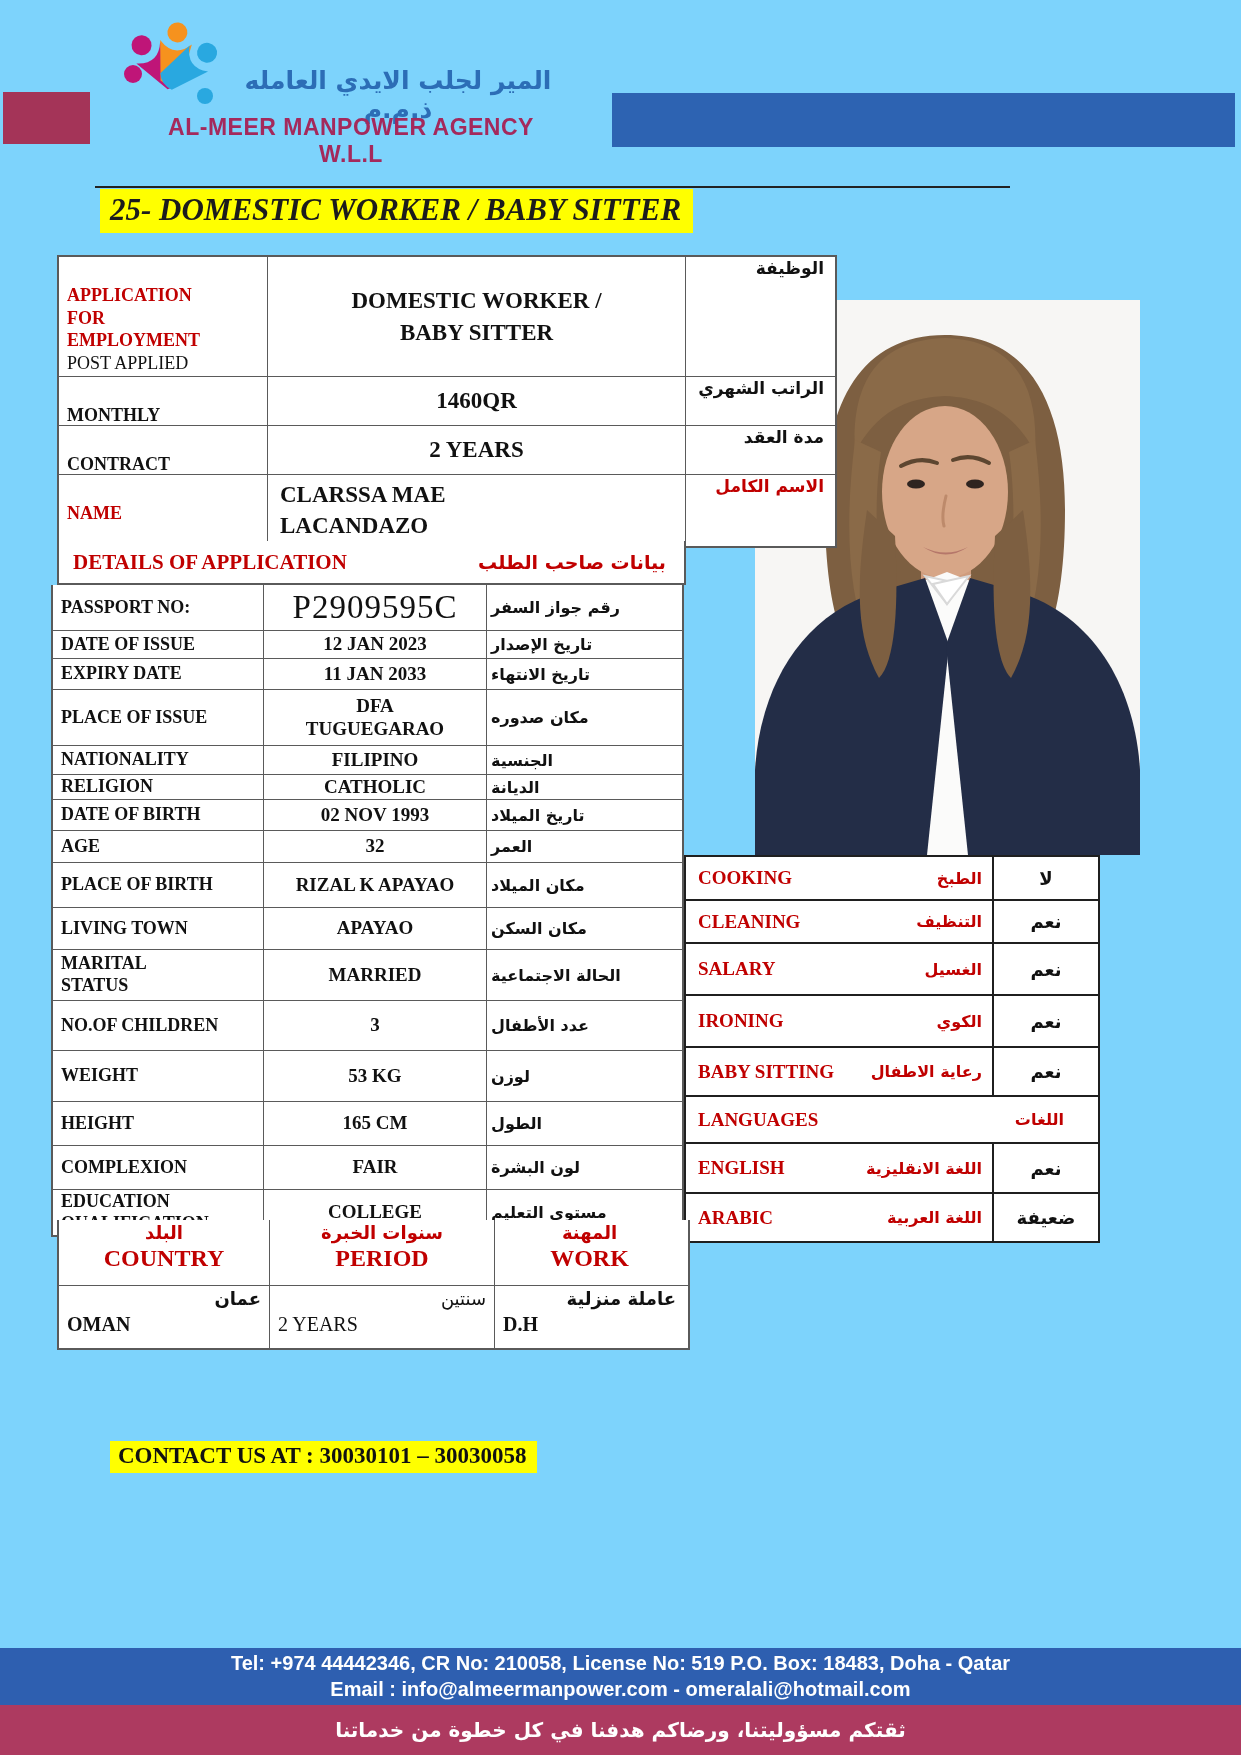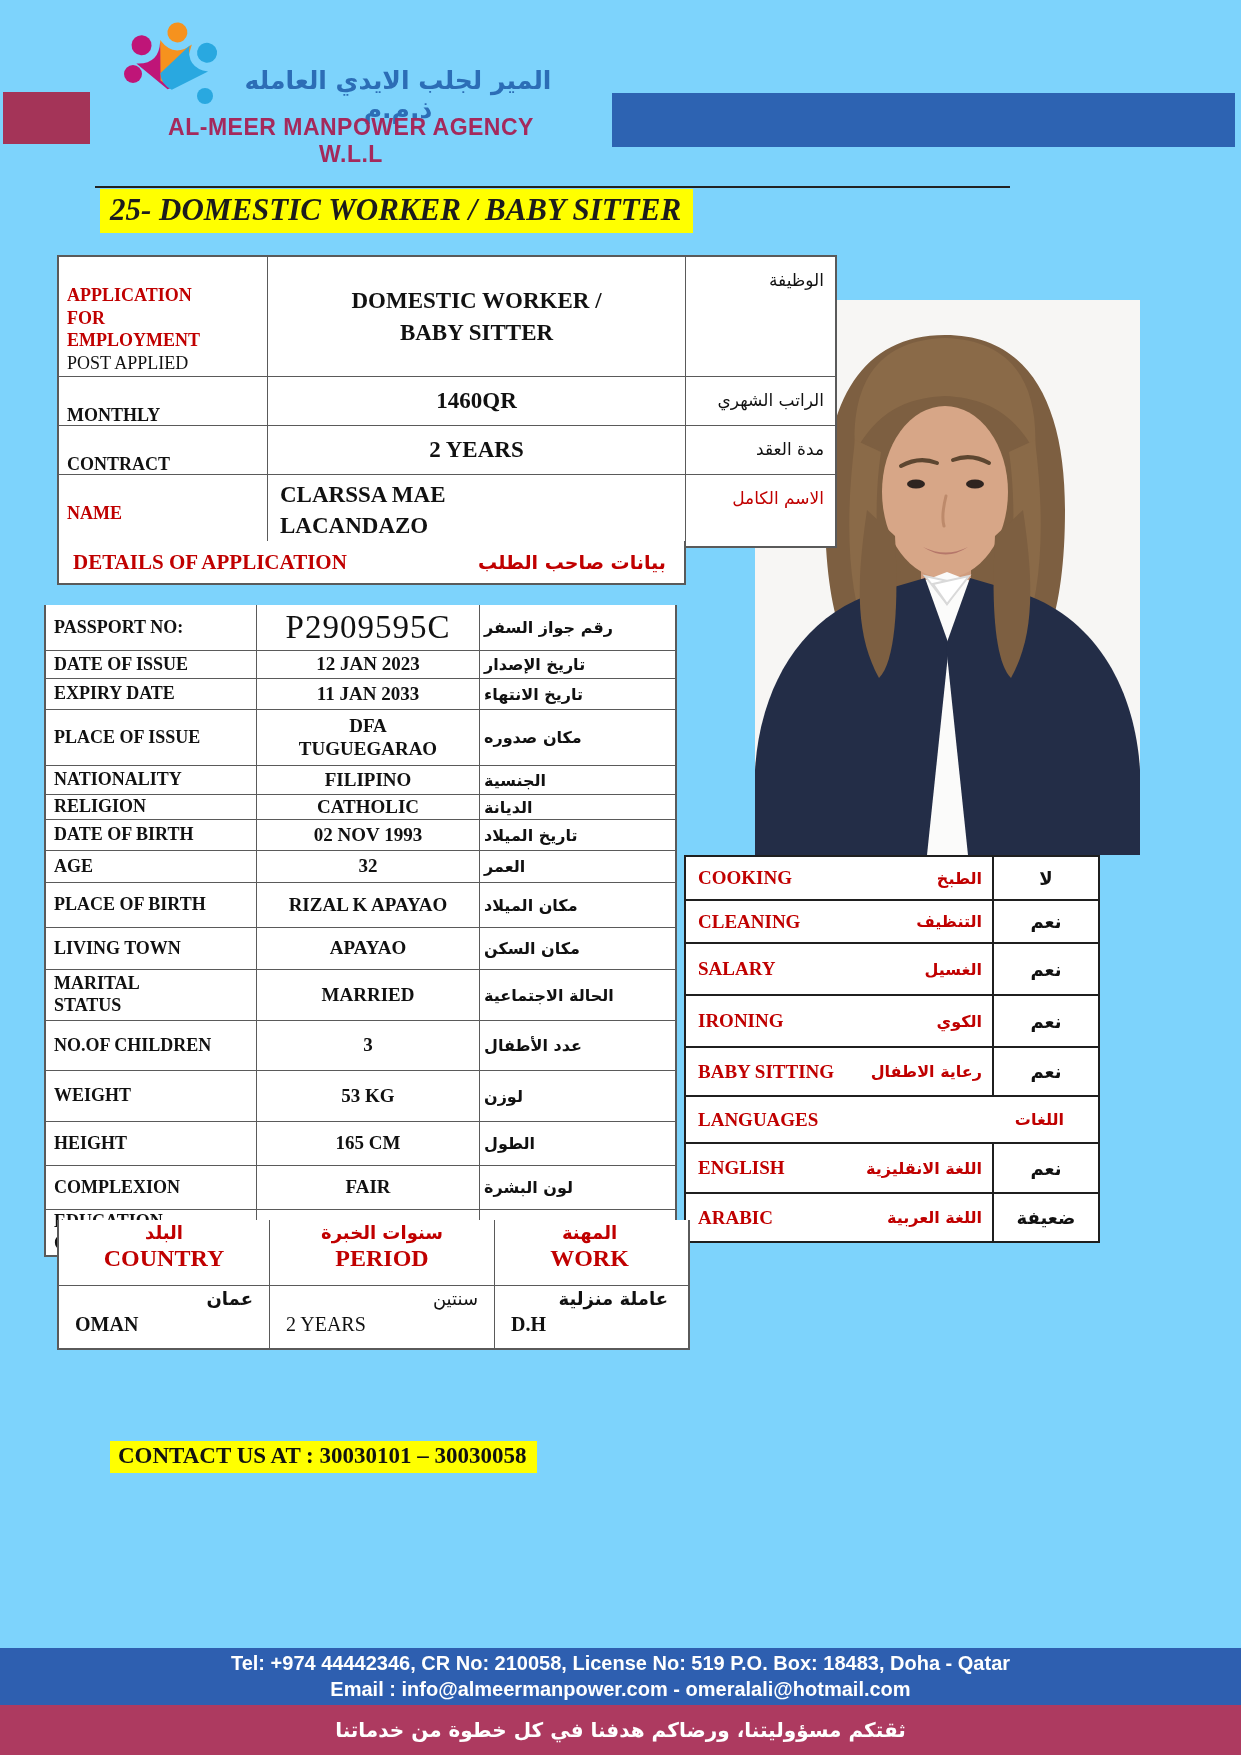--- a/index.html
+++ b/index.html
@@ -26,35 +26,35 @@
   .cell{box-sizing:border-box;overflow:hidden;}
   .pre{white-space:pre-line;}
 
   
   .app-table{left:57px;top:255px;width:776px;border:2px solid #5a5a5a;background:#fff;z-index:2;}
   .app-row{display:flex;}
   .app-row + .app-row{border-top:1.5px solid #5a5a5a;}
   .app-c1{width:208px;padding:3px 6px 0 8px;font-size:18px;font-weight:bold;line-height:1.25;margin-top:24px;}
   .app-c2{width:418px;border-left:1.5px solid #5a5a5a;display:flex;align-items:center;justify-content:center;
           text-align:center;font-size:23px;font-weight:bold;line-height:1.35;}
-  .app-c3{width:147px;border-left:1.5px solid #5a5a5a;padding:12px 8px 0 4px;text-align:right;direction:rtl;
-          font-family:"DejaVu Sans",sans-serif;font-size:17px;font-weight:normal;line-height:1.3;}
+  .app-c3{width:147px;border-left:1.5px solid #5a5a5a;padding:0 8px 0 4px;text-align:right;direction:rtl;
+          font-family:"DejaVu Sans",sans-serif;font-size:17px;font-weight:bold;line-height:1.3;}
   .red{color:#c00000;}
   .lab-sub{font-weight:normal;}
   .val-left{justify-content:flex-start;align-items:flex-start;text-align:left;padding:4px 0 0 12px;}
 
   
   .details-header{left:57px;top:541px;width:629px;height:44px;border:2px solid #5a5a5a;border-top:none;
                   background:#fff;z-index:2;display:flex;align-items:center;justify-content:space-between;
                   padding:0 18px 0 14px;box-sizing:border-box;}
   .dh-en{font-size:21px;font-weight:bold;color:#c00000;}
   .dh-ar{font-family:"DejaVu Sans",sans-serif;font-size:19px;font-weight:bold;color:#c00000;direction:rtl;}
 
   
-  .details-table{left:44px;top:585px;width:629px;border:2px solid #5a5a5a;border-top:none;background:#fff;z-index:2;margin-top:20px;}
+  .details-table{left:51px;top:585px;width:629px;border:2px solid #5a5a5a;border-top:none;background:#fff;z-index:2;}
   .d-row{display:flex;}
   .d-row + .d-row{border-top:1.5px solid #5a5a5a;}
   .d-c1{width:210px;display:flex;align-items:center;padding:1px 4px 1px 8px;font-size:18px;font-weight:bold;line-height:1.2;}
   .d-c2{width:223px;border-left:1.5px solid #5a5a5a;display:flex;align-items:center;justify-content:center;
         text-align:center;font-size:19px;font-weight:bold;line-height:1.2;}
   .d-c3{width:192px;border-left:1.5px solid #5a5a5a;display:flex;align-items:center;justify-content:flex-end;
         padding:1px 8px 1px 4px;direction:rtl;font-family:"DejaVu Sans",sans-serif;font-size:16px;font-weight:bold;}
   .passport-val{font-size:33px;font-weight:normal;letter-spacing:1px;}
 
   
@@ -66,21 +66,21 @@
   .s-main.merged{width:412px;padding-right:34px;}
   .s-en{font-size:19px;font-weight:bold;color:#c00000;font-family:"Liberation Serif",serif;}
   .s-ar{font-family:"DejaVu Sans",sans-serif;font-size:16px;font-weight:bold;color:#c00000;direction:rtl;}
   .s-ans{width:106px;border-left:2px solid #1f1f1f;display:flex;align-items:center;justify-content:center;
          font-family:"DejaVu Sans",sans-serif;font-size:18px;font-weight:bold;box-sizing:border-box;direction:rtl;}
 
   
   .exp-table{left:57px;top:1220px;width:629px;border:2px solid #5a5a5a;border-top:none;background:#fff;z-index:2;}
   .e-row{display:flex;}
   .e-row + .e-row{border-top:1.5px solid #5a5a5a;}
-  .e-c{box-sizing:border-box;padding:2px 16px;}
+  .e-c{box-sizing:border-box;padding:2px 8px;}
   .e-c + .e-c{border-left:1.5px solid #5a5a5a;}
   .e-c.w1{width:210px;} .e-c.w2{width:225px;} .e-c.w3{width:190px;}
   .e-head{text-align:center;}
   .e-head .ar{display:block;font-family:"DejaVu Sans",sans-serif;font-size:18px;font-weight:bold;color:#c00000;direction:rtl;}
   .e-head .en{display:block;font-size:24px;font-weight:bold;color:#c00000;margin-top:2px;}
   .e-data .ar{display:block;text-align:right;direction:rtl;font-family:"DejaVu Sans",sans-serif;
               font-size:18px;font-weight:bold;}
   .e-data .en{display:block;text-align:left;font-size:20px;margin-top:4px;}
   .bold{font-weight:bold;}
 

